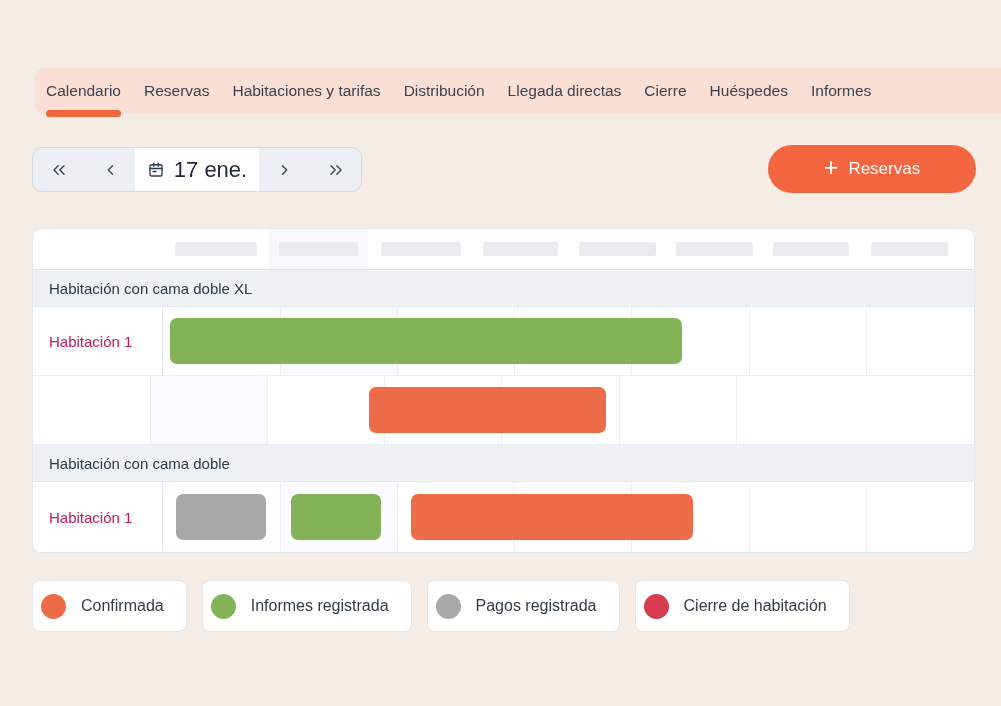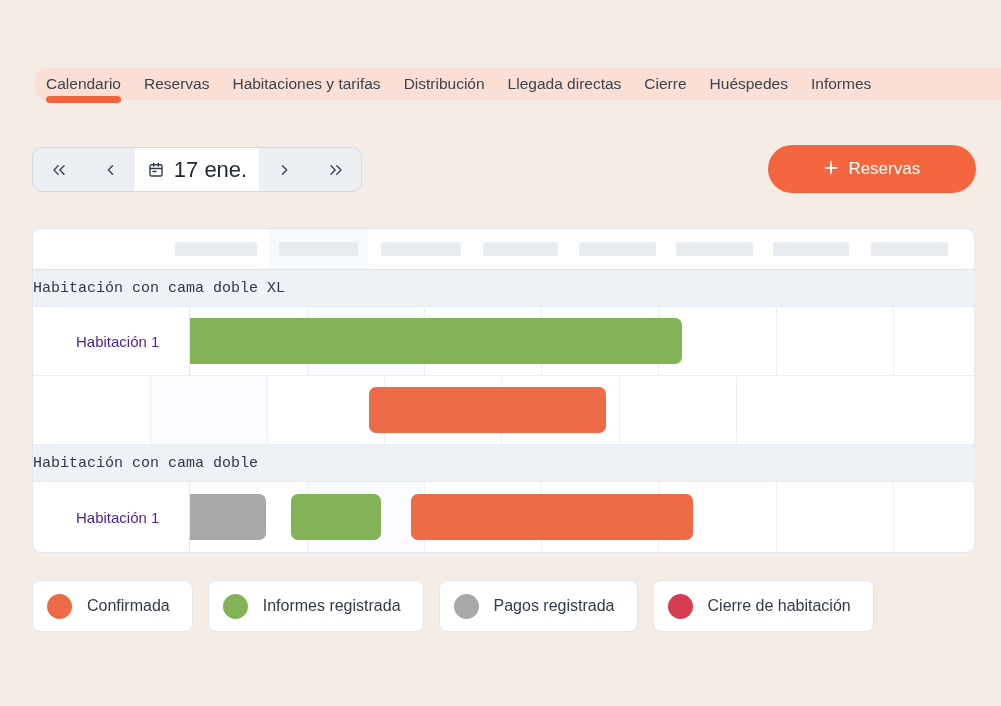--- a/index.html
+++ b/index.html
@@ -5,21 +5,21 @@
   html,body { margin:0; padding:0; }
   .page {
     position:relative; width:1001px; height:706px;
     background:#f5ece5; overflow:hidden;
     font-family:"Liberation Sans", sans-serif;
     -webkit-font-smoothing:antialiased;
   }
 
   
   .navbar {
-    position:absolute; left:35px; right:0; top:68px; height:32px;
+    position:absolute; left:35px; right:0; top:68px; height:46px;
     background:#fcdfd4; border-radius:10px 0 0 10px;
   }
   .nav-tabs { display:flex; gap:23px; padding-left:11px; height:100%; }
   .tab {
     position:relative; display:flex; align-items:center;
     font-size:15.5px; color:#3b4350; cursor:pointer; white-space:nowrap;
   }
   .underline {
     position:absolute; left:0; right:0; bottom:-3px; height:7px;
     background:#f2663d; border-radius:4px;
@@ -53,44 +53,44 @@
     position:absolute; left:32px; top:228px; width:943px;
     background:#fff; border:1px solid #e3e7eb; border-radius:9px;
     box-sizing:border-box; overflow:hidden;
   }
   .grid-header { position:relative; height:40px; border-bottom:1px solid #dde3ea; }
   .today-band { position:absolute; top:0; bottom:0; background:#f7fafd; }
   .skeleton { position:absolute; top:13px; height:14px; background:#e8ecf1; border-radius:2px; }
 
   .section-header {
     height:36px; background:#eef2f7; border-bottom:1px solid #e4eaf1;
-    display:flex; align-items:center; 
-    font-size:15px; color:#2e3a47;font-family:Liberation Mono, monospace;
+    display:flex; align-items:center; padding-left:16px;
+    font-size:15px; color:#2e3a47;
   }
   .room-row { position:relative; display:flex; height:68px; border-bottom:1px solid #e9eef3; }
   .room-row.last { border-bottom:none; height:70px; }
   .room-label {
     width:130px; flex:none; box-sizing:border-box;
     border-right:1px solid #e3e8ee;
     display:flex; align-items:center; padding-left:16px;
-    font-size:15px; color:#4c1d95; background:#fff; z-index:2;margin-left:27px;
+    font-size:15px; color:#be185d; background:#fff; z-index:2;
   }
   .day-cell { flex:none; box-sizing:border-box; border-right:1px solid #eaeff4; }
   .day-cell.flex { flex:1; border-right:none; }
   .day-cell.today { background:#f9fbfe; }
   .res-bar {
     position:absolute; top:50%; transform:translateY(-50%);
     height:46px; border-radius:7px; z-index:1; cursor:pointer;
   }
 
   
   .legend { position:absolute; left:32px; top:580px; display:flex; gap:15px; }
   .legend-card {
     height:52px; background:#fff; border:1px solid #e3e7ea; border-radius:8px;
-    display:flex; align-items:center; gap:15px; padding:0 22px 0 14px;
+    display:flex; align-items:center; gap:15px; padding:0 22px 0 8px;
     box-sizing:border-box;
   }
   .legend-dot { width:25px; height:25px; border-radius:50%; flex:none; }
   .legend-label { font-size:16px; color:#333b46; white-space:nowrap; }
 
   svg.ic { display:block; }
 </style>
 </head>
 <body>
 

